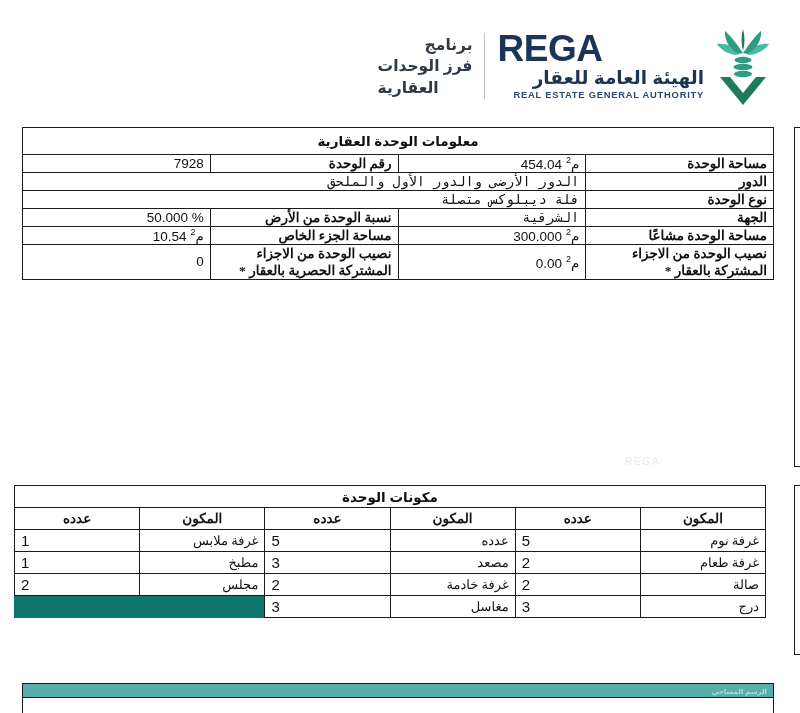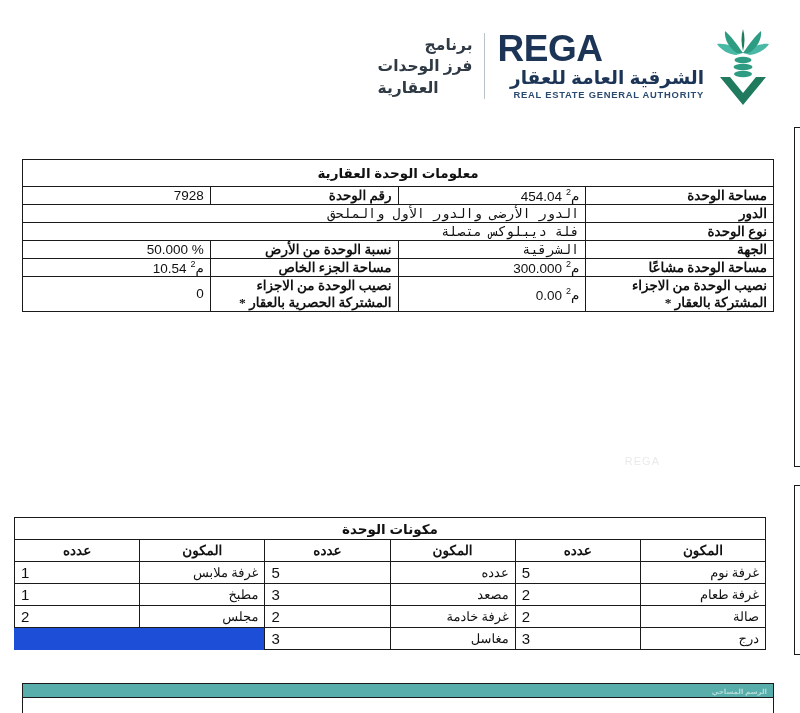--- a/index.html
+++ b/index.html
@@ -97,22 +97,21 @@
     margin-top: 2px;
     margin-left: 16px;
   }
 
   
   .doc-table {
     position: absolute;
     border-collapse: collapse;
     table-layout: fixed;
     direction: rtl;
-    background: #1d4ed8;
-    margin-top: 32px;
+    background: #0f766e;
   }
   .doc-table td, .doc-table th {
     border: 1.6px solid #1a1a1a;
     padding: 0 6px;
     font-size: 13.5px;
     color: #111;
     vertical-align: middle;
     background: #fff;
     overflow: hidden;
     word-break: break-word;
@@ -258,21 +257,21 @@
         <path d="M31 24 C29 16, 29 9, 31 2 C33 9, 33 16, 31 24 Z" fill="#1f7a5e"></path>
 
         <ellipse cx="31" cy="33" rx="8.5" ry="3.2" fill="#2e9c82"></ellipse>
         <ellipse cx="31" cy="40" rx="9.5" ry="3.2" fill="#2e9c82"></ellipse>
         <ellipse cx="31" cy="47" rx="9" ry="3.2" fill="#2e9c82"></ellipse>
 
         <path d="M8 50 L31 78 L54 50 L44 50 L31 66 L18 50 Z" fill="#1f7a5e"></path>
       </svg>
       <div class="rega-words">
         <div class="rega-latin">REGA</div>
-        <div class="rega-ar">الشرقية العامة للعقار</div>
+        <div class="rega-ar">الهيئة العامة للعقار</div>
         <div class="rega-en">REAL ESTATE GENERAL AUTHORITY</div>
       </div>
     </div>
 
     <div class="divider-v"></div>
 
     <div class="program-block">
       <div class="pl1">
         <span>برنامج</span>
       </div>

